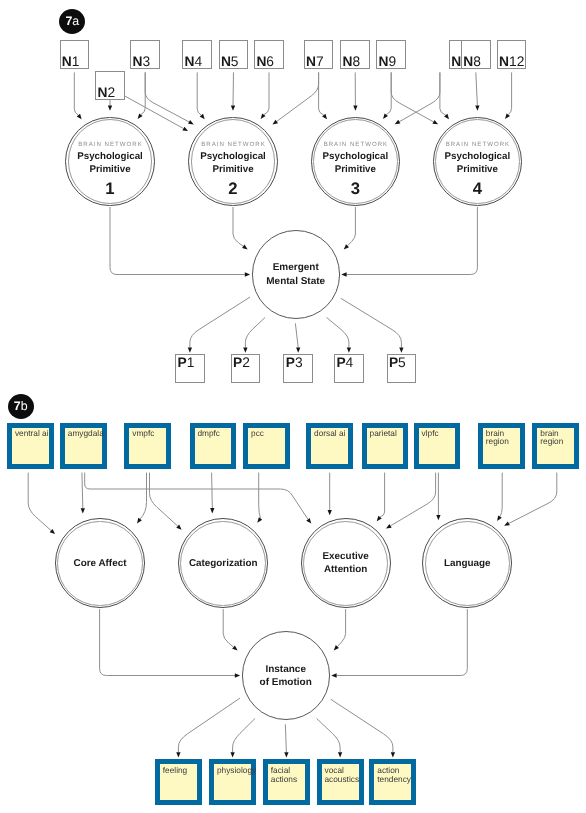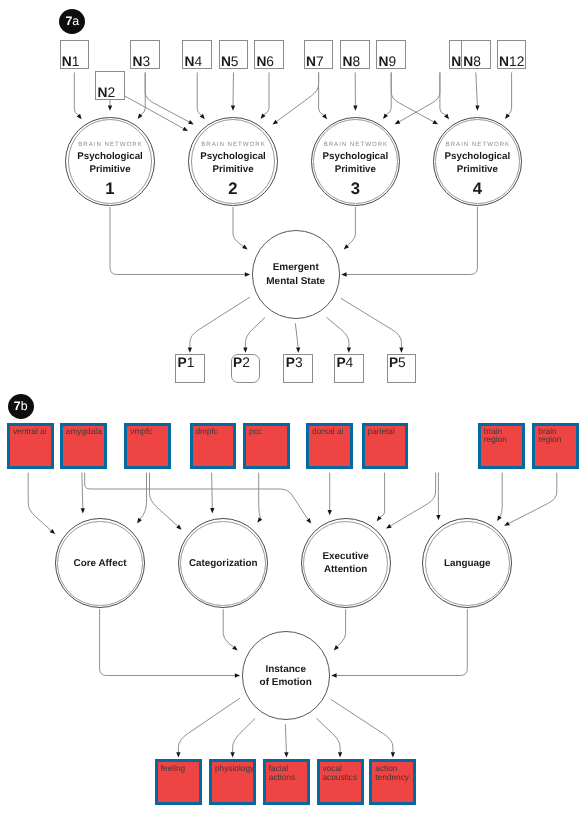--- a/index.html
+++ b/index.html
@@ -11,21 +11,21 @@
 svg#wires{position:absolute;left:0;top:0;width:586px;height:813px;}
 .badge{position:absolute;border-radius:50%;background:#0d0d0d;}
 .badge .inner{position:absolute;left:0;width:100%;text-align:center;
               line-height:0;color:#ffffff;white-space:nowrap;}
 .badge .n{font-weight:bold;font-size:12.4px;}
 .badge .l{font-weight:normal;font-size:12.4px;}
 .nbox,.pbox{position:absolute;border:1px solid #8c8c8c;box-sizing:border-box;background:#fff;}
 .nbox .lbl,.pbox .lbl{position:absolute;line-height:0;white-space:nowrap;}
 .nbox .lbl b,.pbox .lbl b{font-weight:bold;font-size:13.80px;}
 .nbox .lbl i,.pbox .lbl i{font-style:normal;font-weight:normal;font-size:13.80px;}
-.rbox{position:absolute;border:3px solid #0369a1;box-sizing:border-box;background:#ef4444;}
+.rbox{position:absolute;border:5px solid #0369a1;box-sizing:border-box;background:#fef9c3;}
 .rbox .lbl{position:absolute;line-height:0;font-size:8.30px;color:#3a3a3a;white-space:nowrap;}
 .ring-out{position:absolute;border-radius:50%;border:1px solid #4a4a4a;box-sizing:border-box;}
 .ring-in{position:absolute;border-radius:50%;border:1px solid #9a9a9a;box-sizing:border-box;}
 .txt{position:absolute;width:100%;text-align:center;line-height:0;white-space:nowrap;}
 .eyebrow{font-size:6.10px;letter-spacing:1.0px;color:#8c8c8c;font-weight:normal;
          text-indent:1.0px;}
 .prim{font-size:9.75px;font-weight:bold;color:#1a1a1a;}
 .num{font-size:16.70px;font-weight:bold;color:#1a1a1a;}
 .netlbl{font-size:9.90px;font-weight:bold;color:#1a1a1a;}
 .hublbl{font-size:10.00px;font-weight:bold;color:#1a1a1a;}
@@ -212,21 +212,21 @@
   <div class="txt num" style="top:72.61px;">4</div>
 </div>
 <div style="position:absolute;left:251.5px;top:230.3px;width:88.4px;height:88.4px;">
   <div class="ring-out" style="left:0;top:0;width:88.4px;height:88.4px;border-color:#575757;"></div>
   <div class="txt hublbl" style="top:37.83px;">Emergent</div>
   <div class="txt hublbl" style="top:51.33px;">Mental State</div>
 </div>
 <div class="pbox" style="left:175.1px;top:354.2px;width:29.7px;height:28.7px;">
       <span class="lbl" style="left:1.4px;top:8.08px;"><b>P</b><i>1</i></span>
     </div>
-<div class="pbox" style="left:230.6px;top:354.2px;width:29.7px;height:28.7px;border-radius:7px;">
+<div class="pbox" style="left:230.6px;top:354.2px;width:29.7px;height:28.7px;">
       <span class="lbl" style="left:1.4px;top:8.08px;"><b>P</b><i>2</i></span>
     </div>
 <div class="pbox" style="left:283.4px;top:354.2px;width:29.7px;height:28.7px;">
       <span class="lbl" style="left:1.4px;top:8.08px;"><b>P</b><i>3</i></span>
     </div>
 <div class="pbox" style="left:334.0px;top:354.2px;width:29.7px;height:28.7px;">
       <span class="lbl" style="left:1.4px;top:8.08px;"><b>P</b><i>4</i></span>
     </div>
 <div class="pbox" style="left:386.5px;top:354.2px;width:29.7px;height:28.7px;">
       <span class="lbl" style="left:1.4px;top:8.08px;"><b>P</b><i>5</i></span>
@@ -250,20 +250,24 @@
 <div class="rbox" style="left:243.2px;top:422.7px;width:46.8px;height:46.8px;">
       <span class="lbl" style="left:2.9px;top:5.32px;">pcc</span>
       <span class="lbl" style="left:2.9px;top:13.72px;"></span>
     </div>
 <div class="rbox" style="left:306.2px;top:422.7px;width:46.8px;height:46.8px;">
       <span class="lbl" style="left:2.9px;top:5.32px;">dorsal ai</span>
       <span class="lbl" style="left:2.9px;top:13.72px;"></span>
     </div>
 <div class="rbox" style="left:361.7px;top:422.7px;width:46.8px;height:46.8px;">
       <span class="lbl" style="left:2.9px;top:5.32px;">parietal</span>
+      <span class="lbl" style="left:2.9px;top:13.72px;"></span>
+    </div>
+<div class="rbox" style="left:413.7px;top:422.7px;width:46.8px;height:46.8px;">
+      <span class="lbl" style="left:2.9px;top:5.32px;">vlpfc</span>
       <span class="lbl" style="left:2.9px;top:13.72px;"></span>
     </div>
 <div class="rbox" style="left:477.9px;top:422.7px;width:46.8px;height:46.8px;">
       <span class="lbl" style="left:2.9px;top:5.32px;">brain</span>
       <span class="lbl" style="left:2.9px;top:13.72px;">region</span>
     </div>
 <div class="rbox" style="left:532.4px;top:422.7px;width:46.8px;height:46.8px;">
       <span class="lbl" style="left:2.9px;top:5.32px;">brain</span>
       <span class="lbl" style="left:2.9px;top:13.72px;">region</span>
     </div>

